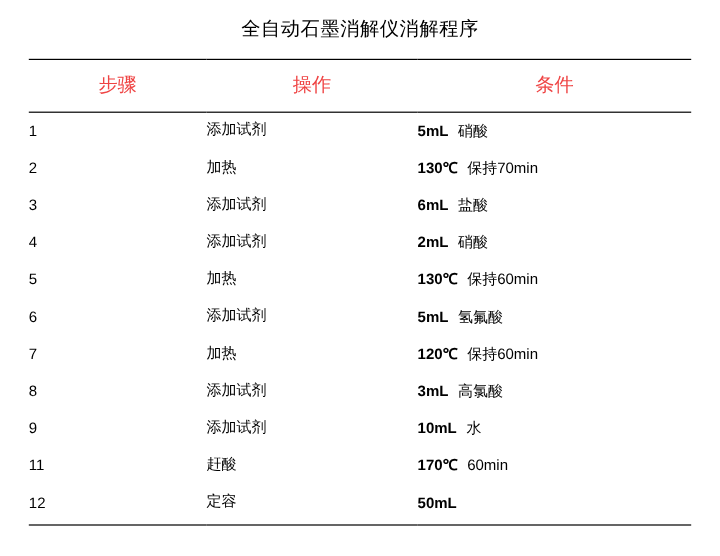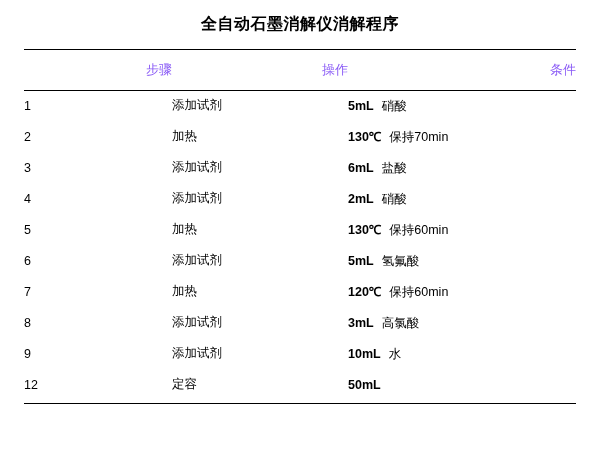--- a/index.html
+++ b/index.html
@@ -16,44 +16,44 @@
   }
   .page {
     position: relative;
     width: 600px;
     height: 463px;
     box-sizing: border-box;
   }
   .title {
     text-align: center;
     font-size: 16px;
-    font-weight: bold;
+    font-weight: normal;
     letter-spacing: 0.5px;
     padding-top: 14px;
     padding-bottom: 14px;
     color: #000;
   }
   .table-wrap {
     padding: 0 24px;
     box-sizing: border-box;
   }
   table.proc {
     width: 552px;
     border-collapse: collapse;
     table-layout: fixed;
     font-size: 12.5px;
   }
   table.proc thead th {
     font-weight: normal;
-    text-align: right;
+    text-align: center;
     padding: 11px 0 11px 0;
     border-top: 1.5px solid #000;
     border-bottom: 1.5px solid #000;
-    color: #8b5cf6;
-    font-size: 13px;
+    color: #ef4444;
+    font-size: 16px;
   }
   table.proc tbody td {
     padding: 8px 0 8px 0;
     color: #000;
     font-size: 12.5px;
     line-height: 1.2;
   }
   table.proc tbody tr:last-child td {
     border-bottom: 1.5px solid #000;
     padding-bottom: 10px;
@@ -134,20 +134,25 @@
             <td class="cell-step">8</td>
             <td class="cell-op">添加试剂</td>
             <td class="cell-cond"><span class="cond-amount">3mL</span><span class="cond-gap"></span><span class="cond-detail">高氯酸</span></td>
           </tr>
           <tr>
             <td class="cell-step">9</td>
             <td class="cell-op">添加试剂</td>
             <td class="cell-cond"><span class="cond-amount">10mL</span><span class="cond-gap"></span><span class="cond-detail">水</span></td>
           </tr>
           <tr>
+            <td class="cell-step">11</td>
+            <td class="cell-op">赶酸</td>
+            <td class="cell-cond"><span class="cond-amount">170℃</span><span class="cond-gap"></span><span class="cond-detail">60min</span></td>
+          </tr>
+          <tr>
             <td class="cell-step">12</td>
             <td class="cell-op">定容</td>
             <td class="cell-cond"><span class="cond-amount">50mL</span><span class="cond-gap"></span><span class="cond-detail"></span></td>
           </tr>
         </tbody>
     </table>
   </div>
 
 </div>
 

